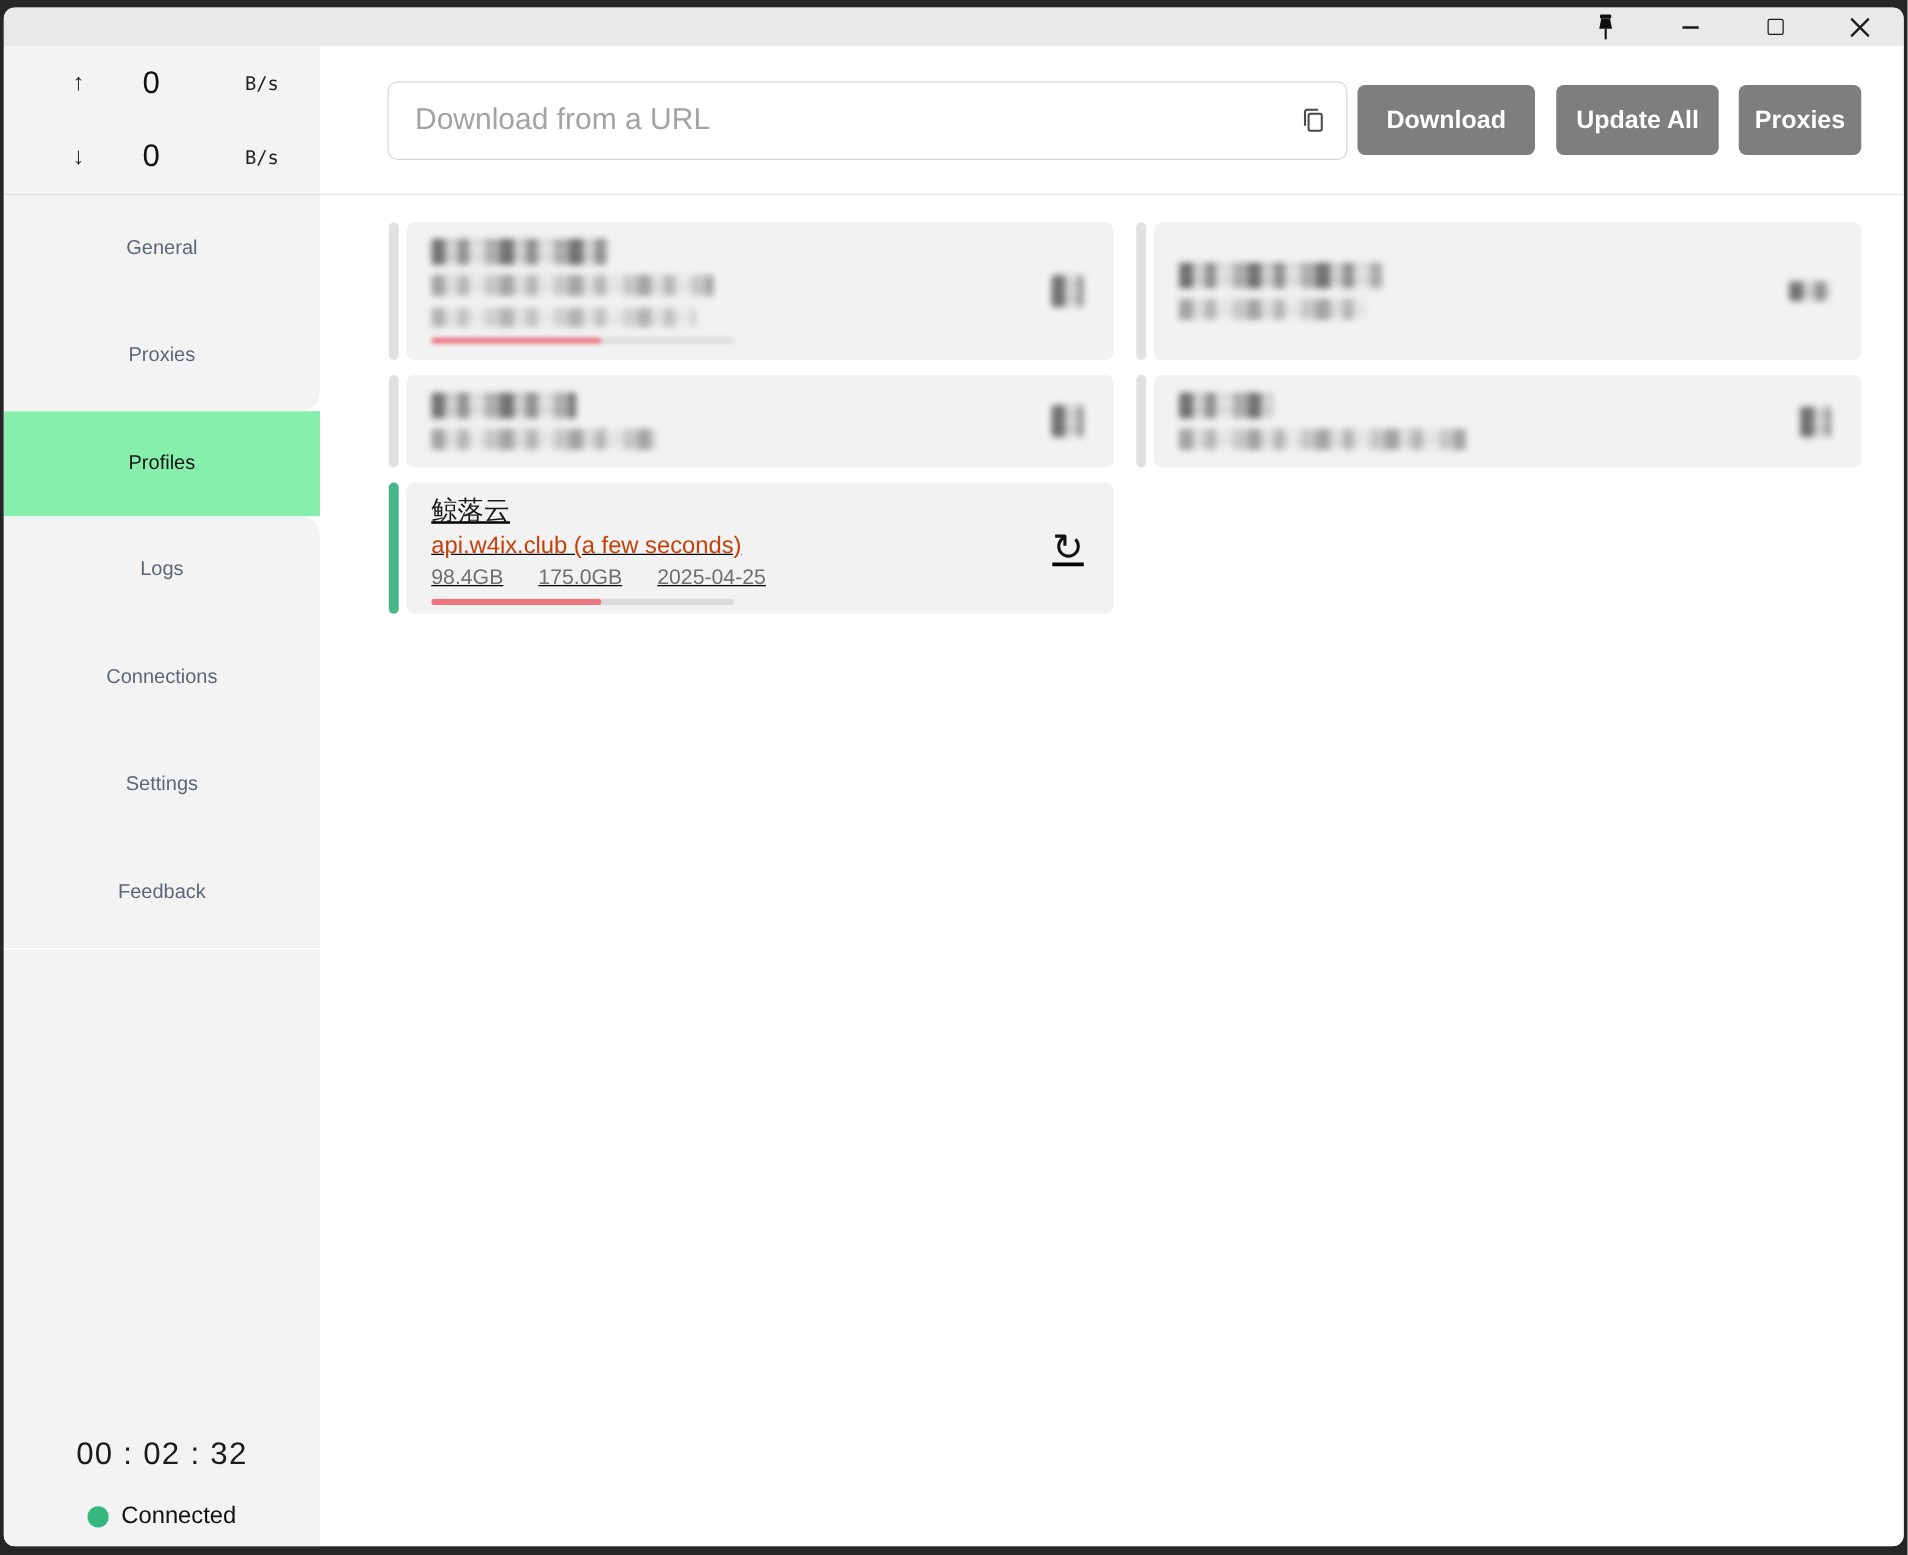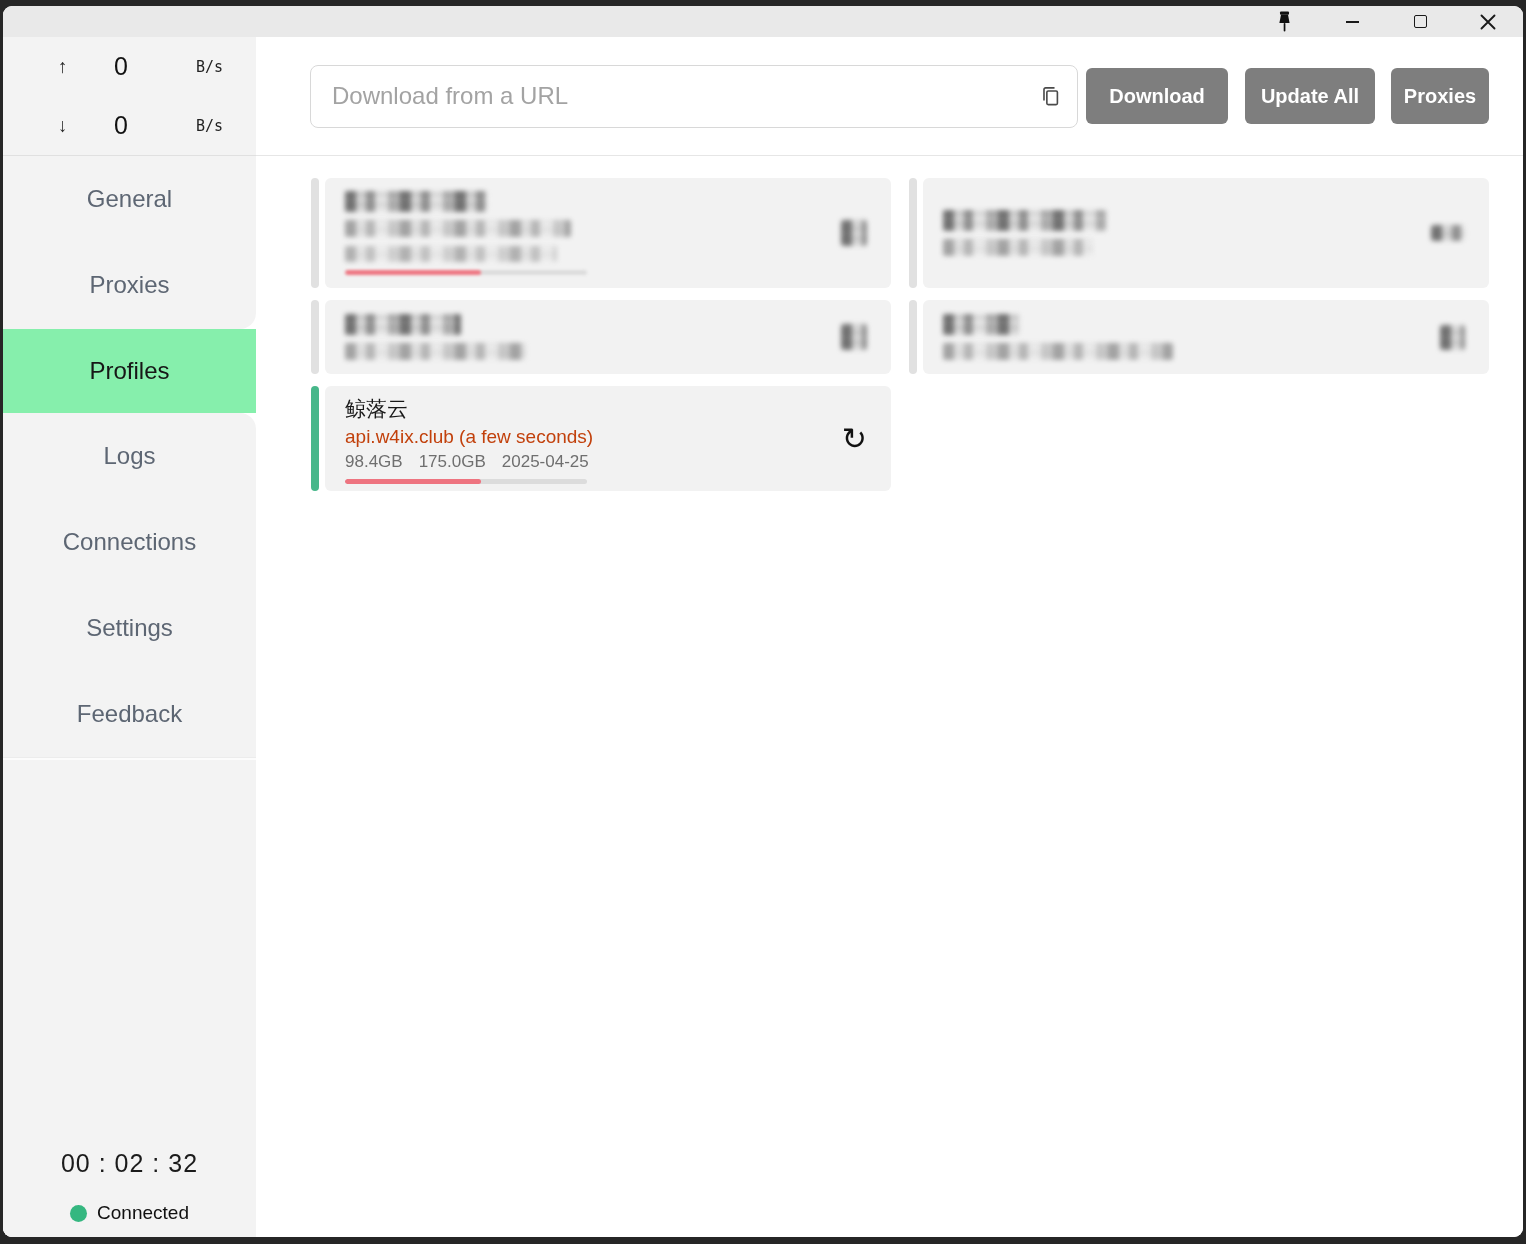--- a/index.html
+++ b/index.html
@@ -38,21 +38,21 @@
   .tr-arrow { width: 22px; font-size: 19px; color: #2a2a2a; }
   .tr-value { width: 48px; text-align: right; font-size: 25px; color: #111; }
   .tr-unit { margin-left: 68px; font-family: "DejaVu Sans Mono", monospace; font-size: 15px; color: #222; }
   .sb-divider { height: 1px; background: #e0e0e0; }
 
   
   .menu-a { height: 173px; border-radius: 0 0 16px 0; }
   .menu-b { height: 344px; border-radius: 0 16px 0 0; }
   .menu-item {
     height: 86px; display: flex; align-items: center; justify-content: center;
-    font-size: 24px; color: #5d6673; cursor: pointer;
+    font-size: 16px; color: #5d6673; cursor: pointer;
   }
   .menu-item.active-row { height: 84px; color: #161616; background: #86efac; }
   .sb-gap { height: 3px; background: #fcfcfc; border-top: 1px solid #ececec; }
 
   
   .sb-footer { flex: 1; display: flex; flex-direction: column; justify-content: flex-end; align-items: center; padding-bottom: 13px; }
   .timer { font-size: 25px; color: #1b1b1b; margin-bottom: 24px; letter-spacing: 1px; }
   .status { display: flex; align-items: center; gap: 10px; font-size: 19px; color: #101010; }
   .status-dot { width: 17px; height: 17px; border-radius: 50%; background: #35b780; }
 
@@ -73,34 +73,34 @@
     height: 56px; border: none; border-radius: 6px; background: #7e7e7e;
     color: #ffffff; font-family: "Liberation Sans", sans-serif; font-size: 20px; font-weight: 700;
     display: flex; align-items: center; justify-content: center; cursor: pointer;
   }
   .btn-download { width: 142px; margin-right: 17px; }
   .btn-update { width: 130px; margin-right: 16px; }
   .btn-import { width: 98px; }
   .main-divider { height: 1px; background: #e6e6e6; flex: 0 0 auto; }
 
   
-  .content { flex: 1; padding: 22px 0 16px 55px; overflow: hidden; }
+  .content { flex: 1; padding: 22px 0 16px 55px; overflow: hidden; text-decoration: underline; }
   .cards-grid { display: grid; grid-template-columns: 580px 580px; column-gap: 18px; row-gap: 12px; align-items: start; }
   .p-card { display: flex; cursor: pointer; }
   .h110 { height: 110px; } .h74 { height: 74px; } .h105 { height: 105px; }
   .p-bar { width: 8px; border-radius: 4px; background: #e1e1e1; margin-right: 6px; align-self: stretch; }
   .p-bar.active { background: #47b78a; }
   .p-body {
     flex: 1; background: #f2f2f2; border-radius: 6px;
     display: flex; align-items: center; padding: 0 24px 0 20px; min-width: 0;
   }
   .p-text { flex: 1; min-width: 0; }
   .p-name { font-size: 21px; color: #181818; line-height: 29px; }
   .p-meta { font-size: 19px; color: #c2410c; line-height: 27px; }
-  .p-stats { font-size: 17px; color: #6f6f6f; display: flex; gap: 16px; line-height: 23px; margin-bottom: 6px; }
+  .p-stats { font-size: 17px; color: #6f6f6f; display: flex; gap: 28px; line-height: 23px; margin-bottom: 6px; }
   .progress { width: 242px; height: 5px; background: #dcdcdc; border-radius: 3px; overflow: hidden; }
   .progress-fill { height: 100%; background: #ee7480; border-radius: 3px; }
   .refresh-glyph { font-size: 30px; color: #111; line-height: 1; font-family: "DejaVu Sans", sans-serif; }
 
   
   .px {
     border-radius: 2px;
     background-image:
       repeating-linear-gradient(90deg, rgba(40,40,40,.62) 0 11px, rgba(130,130,130,.28) 11px 21px, rgba(70,70,70,.55) 21px 30px, rgba(170,170,170,.22) 30px 43px, rgba(95,95,95,.45) 43px 55px),
       repeating-linear-gradient(0deg, rgba(255,255,255,.38) 0 5px, rgba(0,0,0,.06) 5px 10px);

